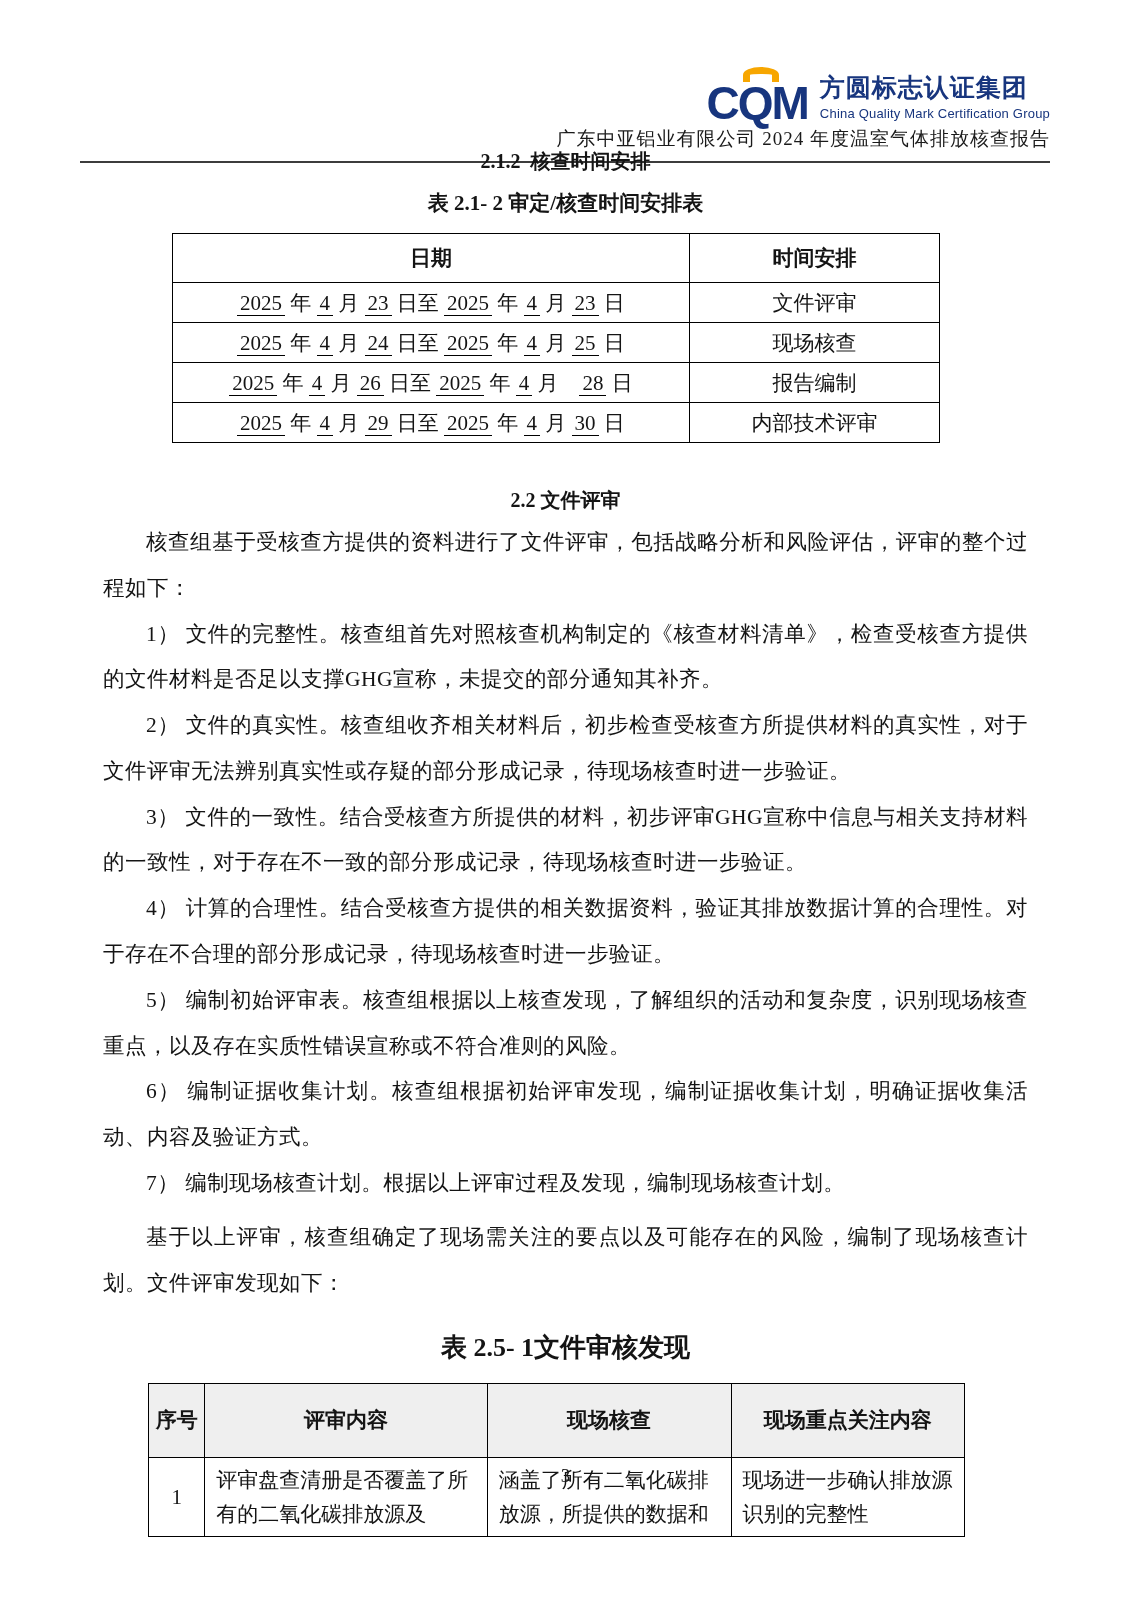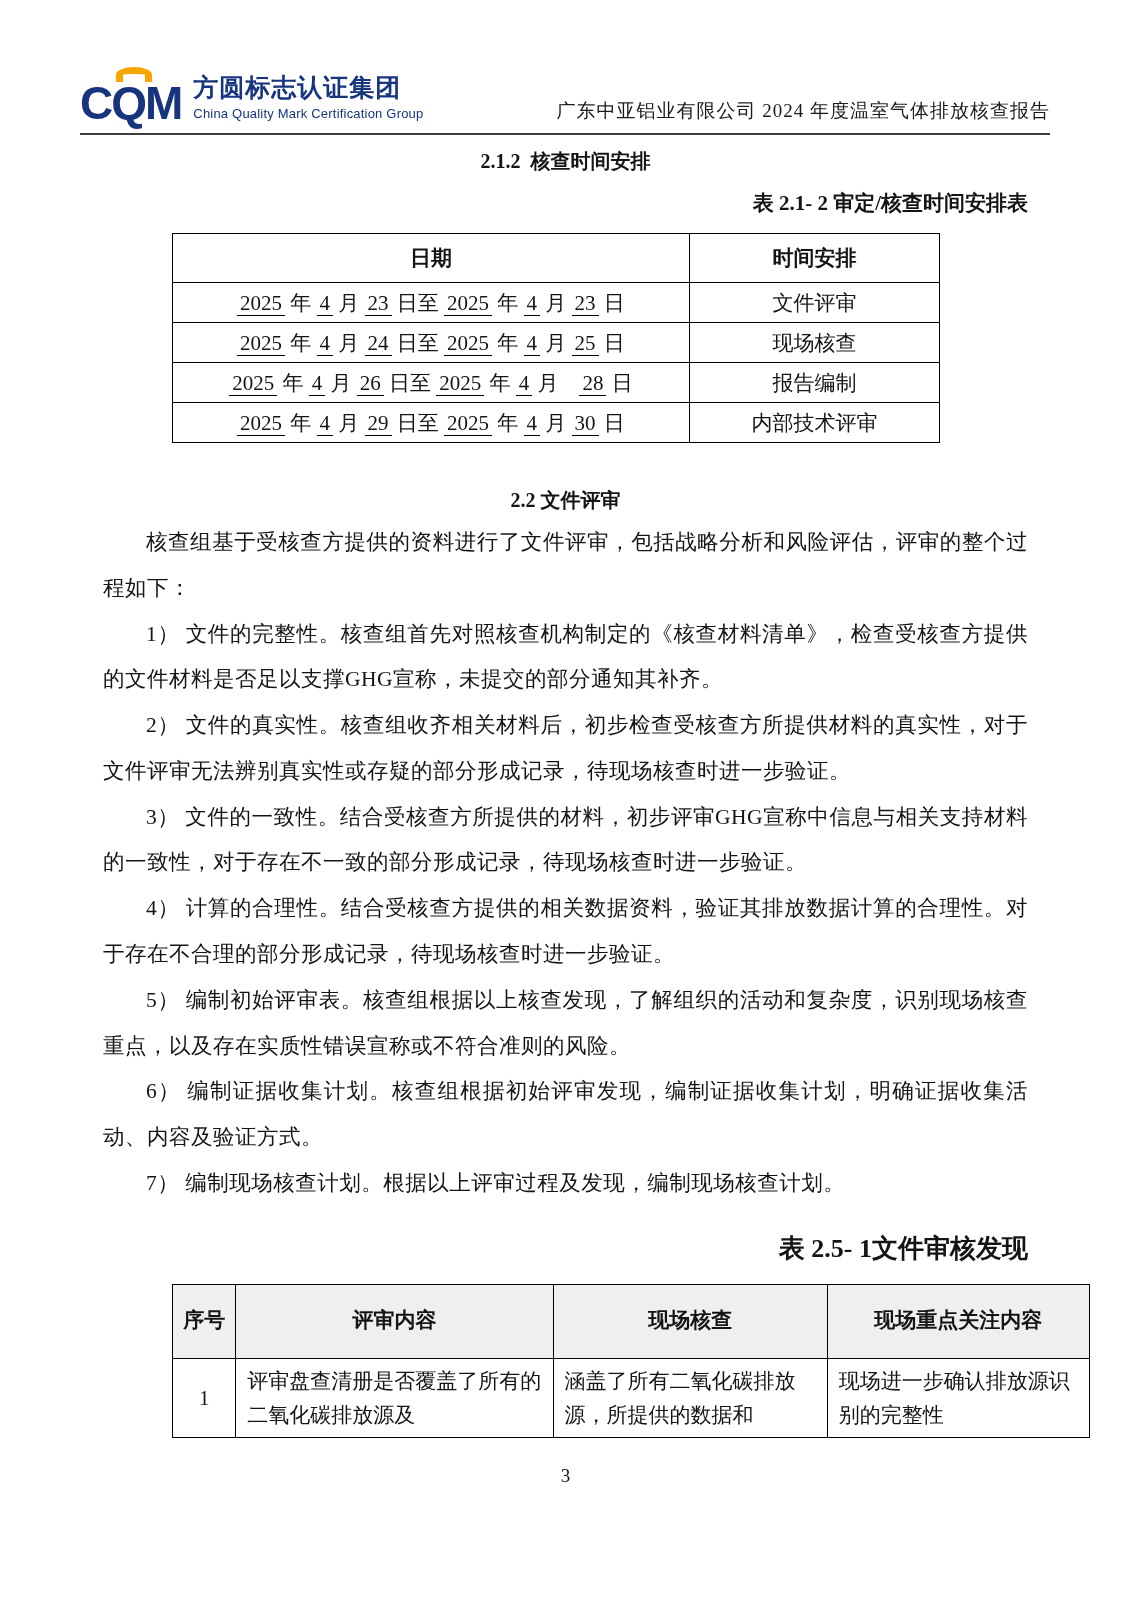--- a/index.html
+++ b/index.html
@@ -12,20 +12,21 @@
     font-family: "Liberation Serif", "DejaVu Serif", serif;
     color: #141414;
     overflow: hidden;
   }
   
   .header {
     position: absolute; top: 68px; left: 80px; right: 81px;
     display: flex; justify-content: space-between; align-items: flex-end;
     border-bottom: 2px solid #3c3c3c;
     padding-bottom: 7px;
+    flex-direction: column;
   }
   .logo { display: flex; align-items: center; gap: 12px; }
   .logo-mark {
     position: relative;
     font-family: "Liberation Sans", "DejaVu Sans", sans-serif;
     font-weight: 800; font-size: 46px; line-height: 1;
     color: #17357E; letter-spacing: -2px;
     padding-top: 12px;
   }
   .logo-arc {
@@ -48,21 +49,21 @@
     padding-bottom: 2px; white-space: nowrap;
   }
   
   .content { position: absolute; top: 148px; left: 103px; width: 925px; }
   .h-section {
     font-size: 20px; font-weight: bold; white-space: pre;
     margin: 0 0 6px 0;
     text-align: center;
   }
   .tbl-caption {
-    text-align: right; font-weight: bold; font-size: 21px;
+    text-align: center; font-weight: bold; font-size: 21px;
     margin: 14px 0 16px 0; white-space: pre;
   }
   .tbl-caption.big { font-size: 26px; margin: 24px 0 18px 0; }
 
   table { border-collapse: collapse; font-size: 21px; }
   td, th { border: 1px solid #000; }
 
   .schedule-table { width: 768px; margin-left: 69px; }
   .schedule-table th {
     height: 49px; font-weight: bold; text-align: center; font-size: 21px;
@@ -70,21 +71,21 @@
   .schedule-table td { height: 40px; text-align: center; }
   .u { border-bottom: 1px solid #000; padding: 0 3px; }
 
   .sec22 { margin-top: 44px; }
   .para {
     margin: 0; font-size: 21.5px; line-height: 2.13;
     text-align: justify; text-indent: 2em; letter-spacing: 0.5px;
   }
   .para.closing { margin-top: 8px; }
 
-  .findings-table { width: 918px; margin-left: 69px; table-layout: fixed; }
+  .findings-table { width: 817px; margin-left: 45px; table-layout: fixed; }
   .findings-table th {
     background: #efefef; font-weight: bold; text-align: center;
     height: 74px; padding: 4px 6px; line-height: 1.5;
   }
   .findings-table td {
     padding: 5px 11px; line-height: 1.62; vertical-align: middle;
     text-align: left;
   }
   .findings-table td.no-cell { text-align: center; }
   .col-no { width: 6.9%; } .col-content { width: 34.6%; }
@@ -151,20 +152,21 @@
       <h2 class="h-section">2.2 文件评审</h2>
 
       <p class="para">核查组基于受核查方提供的资料进行了文件评审，包括战略分析和风险评估，评审的整个过程如下：</p>
       <p class="para">1） 文件的完整性。核查组首先对照核查机构制定的《核查材料清单》，检查受核查方提供的文件材料是否足以支撑GHG宣称，未提交的部分通知其补齐。</p>
       <p class="para">2） 文件的真实性。核查组收齐相关材料后，初步检查受核查方所提供材料的真实性，对于文件评审无法辨别真实性或存疑的部分形成记录，待现场核查时进一步验证。</p>
       <p class="para">3） 文件的一致性。结合受核查方所提供的材料，初步评审GHG宣称中信息与相关支持材料的一致性，对于存在不一致的部分形成记录，待现场核查时进一步验证。</p>
       <p class="para">4） 计算的合理性。结合受核查方提供的相关数据资料，验证其排放数据计算的合理性。对于存在不合理的部分形成记录，待现场核查时进一步验证。</p>
       <p class="para">5） 编制初始评审表。核查组根据以上核查发现，了解组织的活动和复杂度，识别现场核查重点，以及存在实质性错误宣称或不符合准则的风险。</p>
       <p class="para">6） 编制证据收集计划。核查组根据初始评审发现，编制证据收集计划，明确证据收集活动、内容及验证方式。</p>
       <p class="para">7） 编制现场核查计划。根据以上评审过程及发现，编制现场核查计划。</p>
+      <p class="para closing">基于以上评审，核查组确定了现场需关注的要点以及可能存在的风险，编制了现场核查计划。文件评审发现如下：</p>
     </div>
 
     <div class="tbl-caption big">表 2.5- 1文件审核发现</div>
 
     <table class="findings-table">
       <thead>
         <tr>
           <th class="col-no">序号</th>
           <th class="col-content">评审内容</th>
           <th class="col-finding">现场核查</th>

